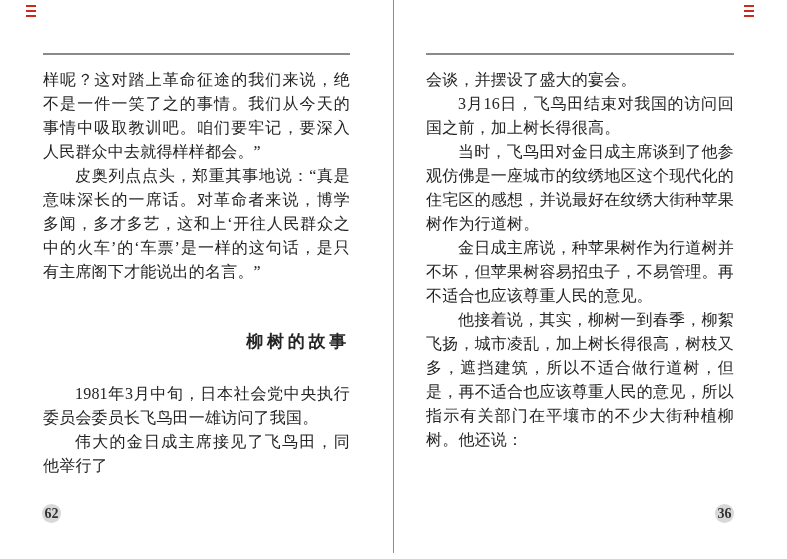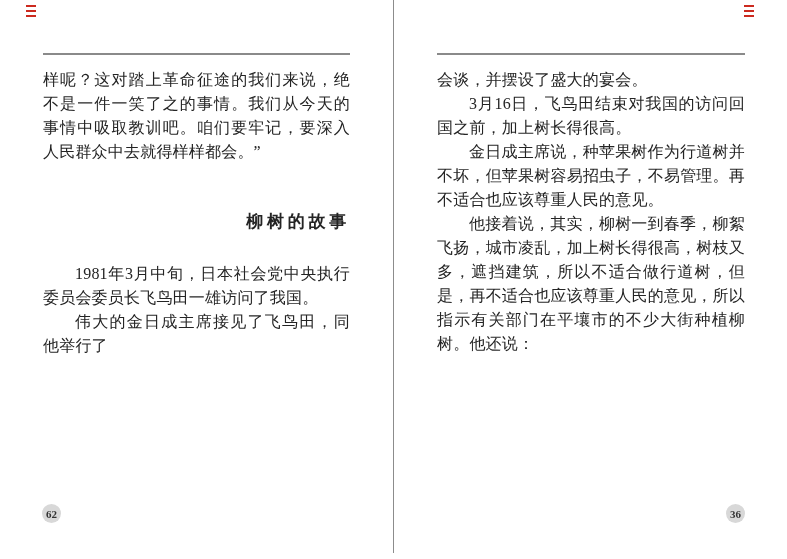--- a/index.html
+++ b/index.html
@@ -17,21 +17,21 @@
   }
   .corner-mark{
     position:absolute;top:5px;width:10px;height:12px;
     display:flex;flex-direction:column;justify-content:space-between;
   }
   .corner-mark i{display:block;height:2px;width:100%;background:var(--mark-color,#cc2a1f);}
   .corner-mark.left{left:26px;}
   .corner-mark.right{left:744px;}
   .page{position:absolute;top:53px;height:506px;}
   .page-left{left:43px;width:307px;}
-  .page-right{left:437px;width:308px;}
+  .page-right{left:426px;width:308px;}
   .rule{border-top:2px solid var(--rule-color,#8a8a8a);}
   .text-block{padding-top:13px;}
   .para{
     margin:0;
     font-size:16px;line-height:24px;
     text-align:justify;
     letter-spacing:0.2px;
   }
   .para.indent{text-indent:2em;}
   .section-title{
@@ -40,21 +40,21 @@
     font-weight:bold;
     text-align:right;
     letter-spacing:0.22em;
     text-indent:0.22em;
   }
   .page-number{
     position:absolute;
     width:19px;height:19px;border-radius:50%;
     background:var(--badge-bg,#d8d8d8);
     color:var(--badge-text,#333);
-    font-size:11px;font-weight:bold;
+    font-size:14px;font-weight:bold;
     display:flex;align-items:center;justify-content:center;
     font-family:"Liberation Serif","DejaVu Serif",serif;
   }
   .page-left .page-number{left:-1px;top:451px;}
   .page-right .page-number{right:0;top:451px;}
 </style>
 </head>
 <body>
 
 <div class="book">
@@ -69,33 +69,35 @@
       <i></i>
       <i></i>
     </span>
 
   <div class="gutter"></div>
 
   <section class="page page-left">
     <div class="rule"></div>
     <div class="text-block">
         <p class="para">样呢？这对踏上革命征途的我们来说，绝不是一件一笑了之的事情。我们从今天的事情中吸取教训吧。咱们要牢记，要深入人民群众中去就得样样都会。”</p>
+        <p class="para indent">皮奥列点点头，郑重其事地说：“真是意味深长的一席话。对革命者来说，博学多闻，多才多艺，这和上‘开往人民群众之中的火车’的‘车票’是一样的这句话，是只有主席阁下才能说出的名言。”</p>
       </div>
     <h2 class="section-title">柳树的故事</h2>
     <div class="text-block" style="padding-top:0">
         <p class="para indent">1981年3月中旬，日本社会党中央执行委员会委员长飞鸟田一雄访问了我国。</p>
         <p class="para indent">伟大的金日成主席接见了飞鸟田，同他举行了</p>
       </div>
     <div class="page-number">62</div>
   </section>
 
   <section class="page page-right">
     <div class="rule"></div>
     <div class="text-block">
         <p class="para">会谈，并摆设了盛大的宴会。</p>
         <p class="para indent">3月16日，飞鸟田结束对我国的访问回国之前，加上树长得很高。</p>
+        <p class="para indent">当时，飞鸟田对金日成主席谈到了他参观仿佛是一座城市的纹绣地区这个现代化的住宅区的感想，并说最好在纹绣大街种苹果树作为行道树。</p>
         <p class="para indent">金日成主席说，种苹果树作为行道树并不坏，但苹果树容易招虫子，不易管理。再不适合也应该尊重人民的意见。</p>
         <p class="para indent">他接着说，其实，柳树一到春季，柳絮飞扬，城市凌乱，加上树长得很高，树枝又多，遮挡建筑，所以不适合做行道树，但是，再不适合也应该尊重人民的意见，所以指示有关部门在平壤市的不少大街种植柳树。他还说：</p>
       </div>
     <div class="page-number">36</div>
   </section>
 
 </div>
 
 </body></html>

